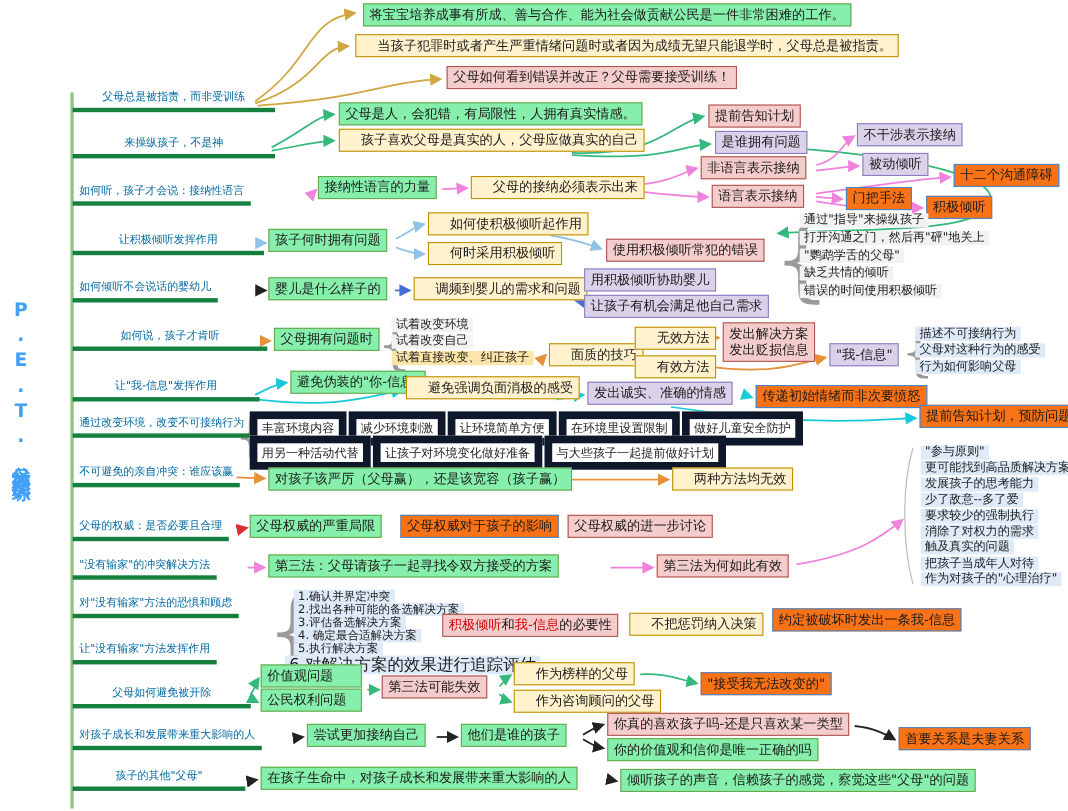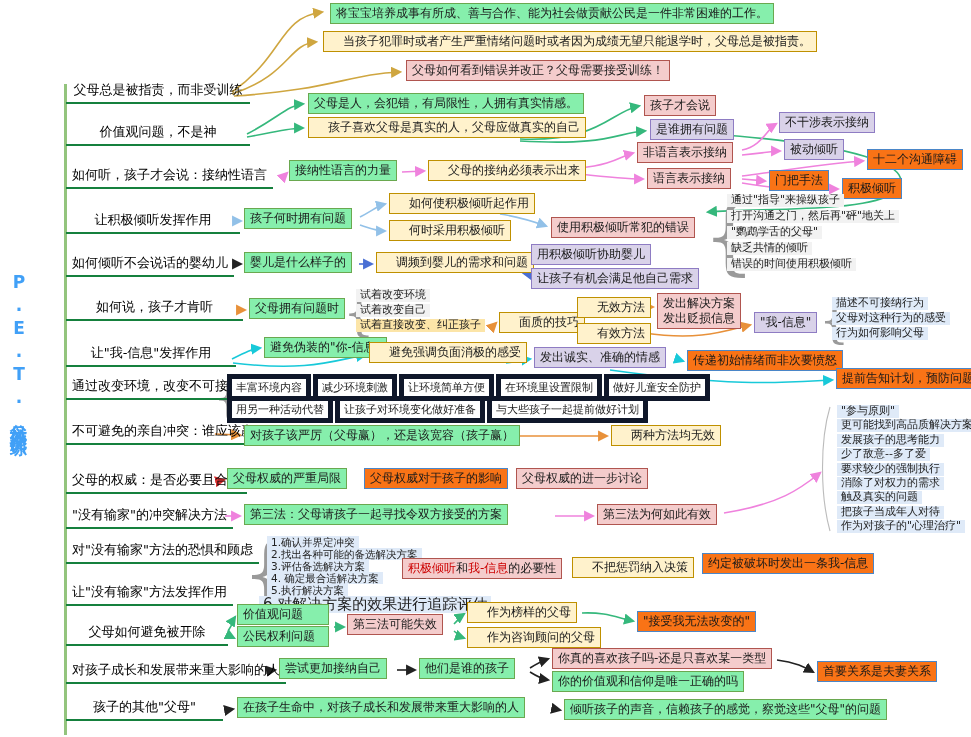--- a/index.html
+++ b/index.html
@@ -6,41 +6,41 @@
   body{
     width:971px;height:737px;position:relative;background:#ffffff;overflow:hidden;
     font-family:"DejaVu Sans","Liberation Sans",sans-serif;
   }
   .trunk{position:absolute;background:#93c47d;z-index:0;}
   .title-vert{
     position:absolute;writing-mode:vertical-rl;text-orientation:upright;
     color:#41a0f7;font-size:17px;font-weight:bold;letter-spacing:3px;z-index:2;line-height:1;
   }
   .branch{
-    position:absolute;z-index:2;font-size:13px;color:#000000;white-space:nowrap;
-    border-bottom:2px solid #15803d;padding:0 6px 3px 6px;text-align:center;
+    position:absolute;z-index:2;font-size:10px;color:#0369a1;white-space:nowrap;
+    border-bottom:4px solid #15803d;padding:0 6px 3px 6px;text-align:center;
   }
   .node{
     position:absolute;box-sizing:border-box;z-index:2;white-space:nowrap;
     font-size:12px;line-height:1.25;padding:2px 5px;border:1px solid #888;color:#1a1a1a;
   }
   .green {background:#86efac;border-color:#6aa84f;}
   .yellow{background:#fff2cc;border-color:#bf9000;padding-left:19px;}
   .red   {background:#f4cccc;border-color:#b0554f;}
   .purple{background:#d9d2e9;border-color:#8e7cc3;}
   .blue  {background:#f97316;border-color:#4a86c8;}
   .hl{
     position:absolute;z-index:2;white-space:nowrap;font-size:11px;line-height:1.15;
     padding:0 4px;color:#222;border:none;
   }
   .hl-gray{background:#f2f2f2;}
   .hl-blue{background:#dfeaf8;}
   .hl-yellow{background:#fce5a8;}
   .env-row{position:absolute;display:flex;gap:2px;z-index:2;}
-  .cell{border:5px solid #0f172a;background:#fff;padding:1px 4px;font-size:11px;white-space:nowrap;color:#222;}
+  .cell{border:7px solid #0f172a;background:#fff;padding:1px 4px;font-size:11px;white-space:nowrap;color:#222;}
   .brace{
     position:absolute;z-index:1;color:#9a9a9a;line-height:1;font-weight:normal;
     font-family:"DejaVu Serif","Liberation Serif",serif;
   }
   svg.links{position:absolute;left:0;top:0;z-index:1;}
   .red-text{color:#cc0000;}
 </style>
 </head>
 <body>
 
@@ -148,21 +148,21 @@
   </g>
 </svg>
 
 <div class="brace" style="left:703px;top:196px;font-size:82px">{</div>
 <div class="brace" style="left:343px;top:288px;font-size:50px">{</div>
 <div class="brace" style="left:819px;top:296px;font-size:48px">{</div>
 <div class="brace" style="left:213px;top:373px;font-size:48px">{</div>
 <div class="brace" style="left:242px;top:534px;font-size:80px">{</div>
 
 <div class="branch" style="left:66px;top:81px;min-width:172px">父母总是被指责，而非受训练</div>
-<div class="branch" style="left:66px;top:123px;min-width:172px">价值观问题，不是神</div>
+<div class="branch" style="left:66px;top:123px;min-width:172px">来操纵孩子，不是神</div>
 <div class="branch" style="left:66px;top:166px">如何听，孩子才会说：接纳性语言</div>
 <div class="branch" style="left:66px;top:211px;min-width:162px">让积极倾听发挥作用</div>
 <div class="branch" style="left:66px;top:254px">如何倾听不会说话的婴幼儿</div>
 <div class="branch" style="left:66px;top:298px;min-width:165px">如何说，孩子才肯听</div>
 <div class="branch" style="left:66px;top:344px;min-width:158px">让"我-信息"发挥作用</div>
 <div class="branch" style="left:66px;top:377px">通过改变环境，改变不可接纳行为</div>
 <div class="branch" style="left:66px;top:422px">不可避免的亲自冲突：谁应该赢</div>
 <div class="branch" style="left:66px;top:471px">父母的权威：是否必要且合理</div>
 <div class="branch" style="left:66px;top:506px">"没有输家"的冲突解决方法</div>
 <div class="branch" style="left:66px;top:541px">对"没有输家"方法的恐惧和顾虑</div>
@@ -170,21 +170,21 @@
 <div class="branch" style="left:66px;top:623px;min-width:150px">父母如何避免被开除</div>
 <div class="branch" style="left:66px;top:661px">对孩子成长和发展带来重大影响的人</div>
 <div class="branch" style="left:66px;top:698px;min-width:145px">孩子的其他"父母"</div>
 
 <div class="node green" style="left:330px;top:3px">将宝宝培养成事有所成、善与合作、能为社会做贡献公民是一件非常困难的工作。</div>
 <div class="node yellow" style="left:323px;top:31px">当孩子犯罪时或者产生严重情绪问题时或者因为成绩无望只能退学时，父母总是被指责。</div>
 <div class="node red" style="left:406px;top:60px">父母如何看到错误并改正？父母需要接受训练！</div>
 
 <div class="node green" style="left:308px;top:93px">父母是人，会犯错，有局限性，人拥有真实情感。</div>
 <div class="node yellow" style="left:308px;top:117px">孩子喜欢父母是真实的人，父母应做真实的自己</div>
-<div class="node red" style="left:644px;top:95px">孩子才会说</div>
+<div class="node red" style="left:644px;top:95px">提前告知计划</div>
 <div class="node purple" style="left:650px;top:119px">是谁拥有问题</div>
 
 <div class="node green" style="left:289px;top:160px">接纳性语言的力量</div>
 <div class="node yellow" style="left:428px;top:160px">父母的接纳必须表示出来</div>
 <div class="node red" style="left:637px;top:142px">非语言表示接纳</div>
 <div class="node red" style="left:647px;top:168px">语言表示接纳</div>
 <div class="node purple" style="left:779px;top:112px">不干涉表示接纳</div>
 <div class="node purple" style="left:784px;top:139px">被动倾听</div>
 <div class="node blue" style="left:867px;top:149px">十二个沟通障碍</div>
 <div class="node blue" style="left:769px;top:170px">门把手法</div>

